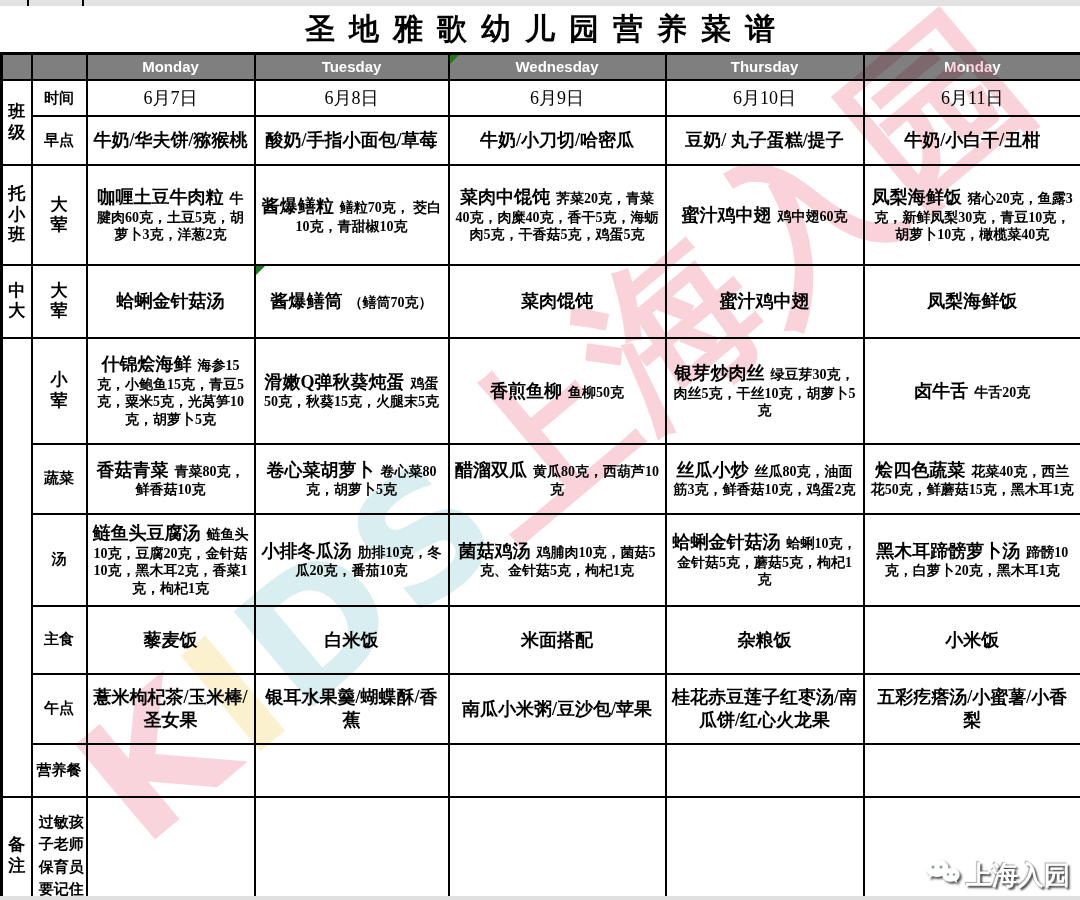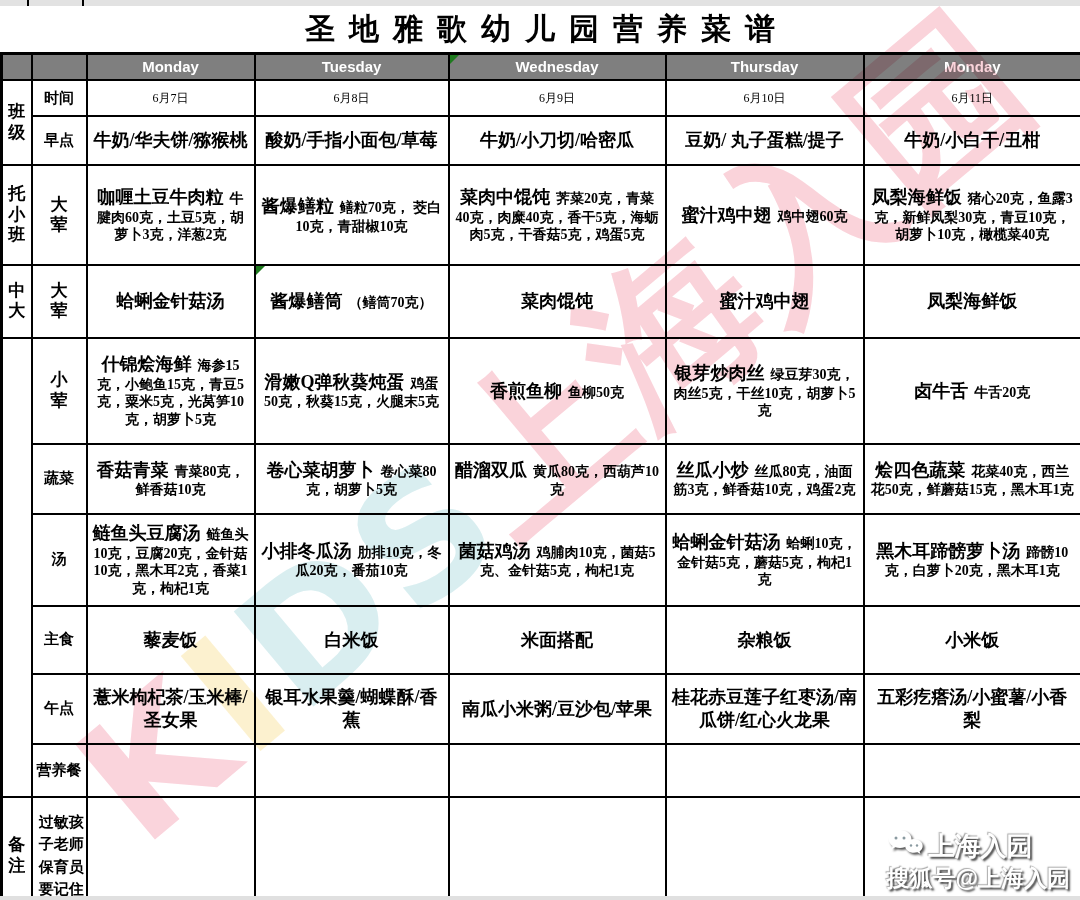--- a/index.html
+++ b/index.html
@@ -17,21 +17,21 @@
         table-layout:fixed;border:3px solid #000;}
   td,th{border:2px solid #000;padding:1px 4px;text-align:center;vertical-align:middle;
         overflow:hidden;line-height:1.25;}
   th.day{background:#7f7f7f;color:#fff;font-family:"Liberation Sans",sans-serif;
          font-weight:700;font-size:15px;height:22px;position:relative;}
   th.corner-cell{background:#7f7f7f;}
   td.lbl{font-size:15px;font-weight:600;}
   .vstack{width:1.15em;margin:14px auto;word-break:break-all;line-height:1.2;
           font-size:17px;font-weight:600;}
   .note-wrap{width:3.3em;margin:12px auto;word-break:break-all;font-size:15px;font-weight:600;line-height:1.5;}
-  td.date{font-size:12px;}
+  td.date{font-size:18px;}
   td.simple{font-size:18px;font-weight:600;}
   td.menu{font-size:14px;}
   .dish{font-size:18px;font-weight:700;}
   .ing{font-size:14px;font-weight:600;margin-left:6px;}
   .gtri{position:absolute;top:0;left:0;width:0;height:0;
         border-top:9px solid #1e7a1e;border-right:9px solid transparent;}
   td{position:relative;}
   
   .watermark{position:absolute;left:555px;top:430px;transform:translate(-50%,-50%) rotate(-40deg);
              white-space:nowrap;font-family:"DejaVu Sans",sans-serif;font-weight:900;
@@ -215,17 +215,16 @@
           <path d="M13 2 C6.4 2 1.5 6 1.5 11 c0 2.8 1.6 5.2 4 6.9 l-1 3.3 3.8-2 c1.4.4 3 .7 4.7.7 6.6 0 11.5-4 11.5-8.9 C24.5 6 19.6 2 13 2z" fill="#fff"></path>
           <circle cx="9" cy="10" r="1.5" fill="#8a9aa0"></circle>
             <circle cx="17" cy="10" r="1.5" fill="#8a9aa0"></circle>
           <path d="M27 11 c-4.9 0-8.8 3.1-8.8 6.9 0 3.8 3.9 6.9 8.8 6.9 1.2 0 2.4-.2 3.4-.5l3 1.6-.8-2.6c1.9-1.3 3.1-3.2 3.1-5.4 0-3.8-3.9-6.9-8.7-6.9z" fill="#fff"></path>
           <circle cx="24" cy="17.5" r="1.2" fill="#8a9aa0"></circle>
             <circle cx="30" cy="17.5" r="1.2" fill="#8a9aa0"></circle>
         </svg>
       </span>
       <span>上海入园</span>
     </div>
-    <div class="row2">搜狐号@上海入园</div>
   </div>
 
   <div class="bottom-strip"></div>
 </div>
 
 </body></html>

